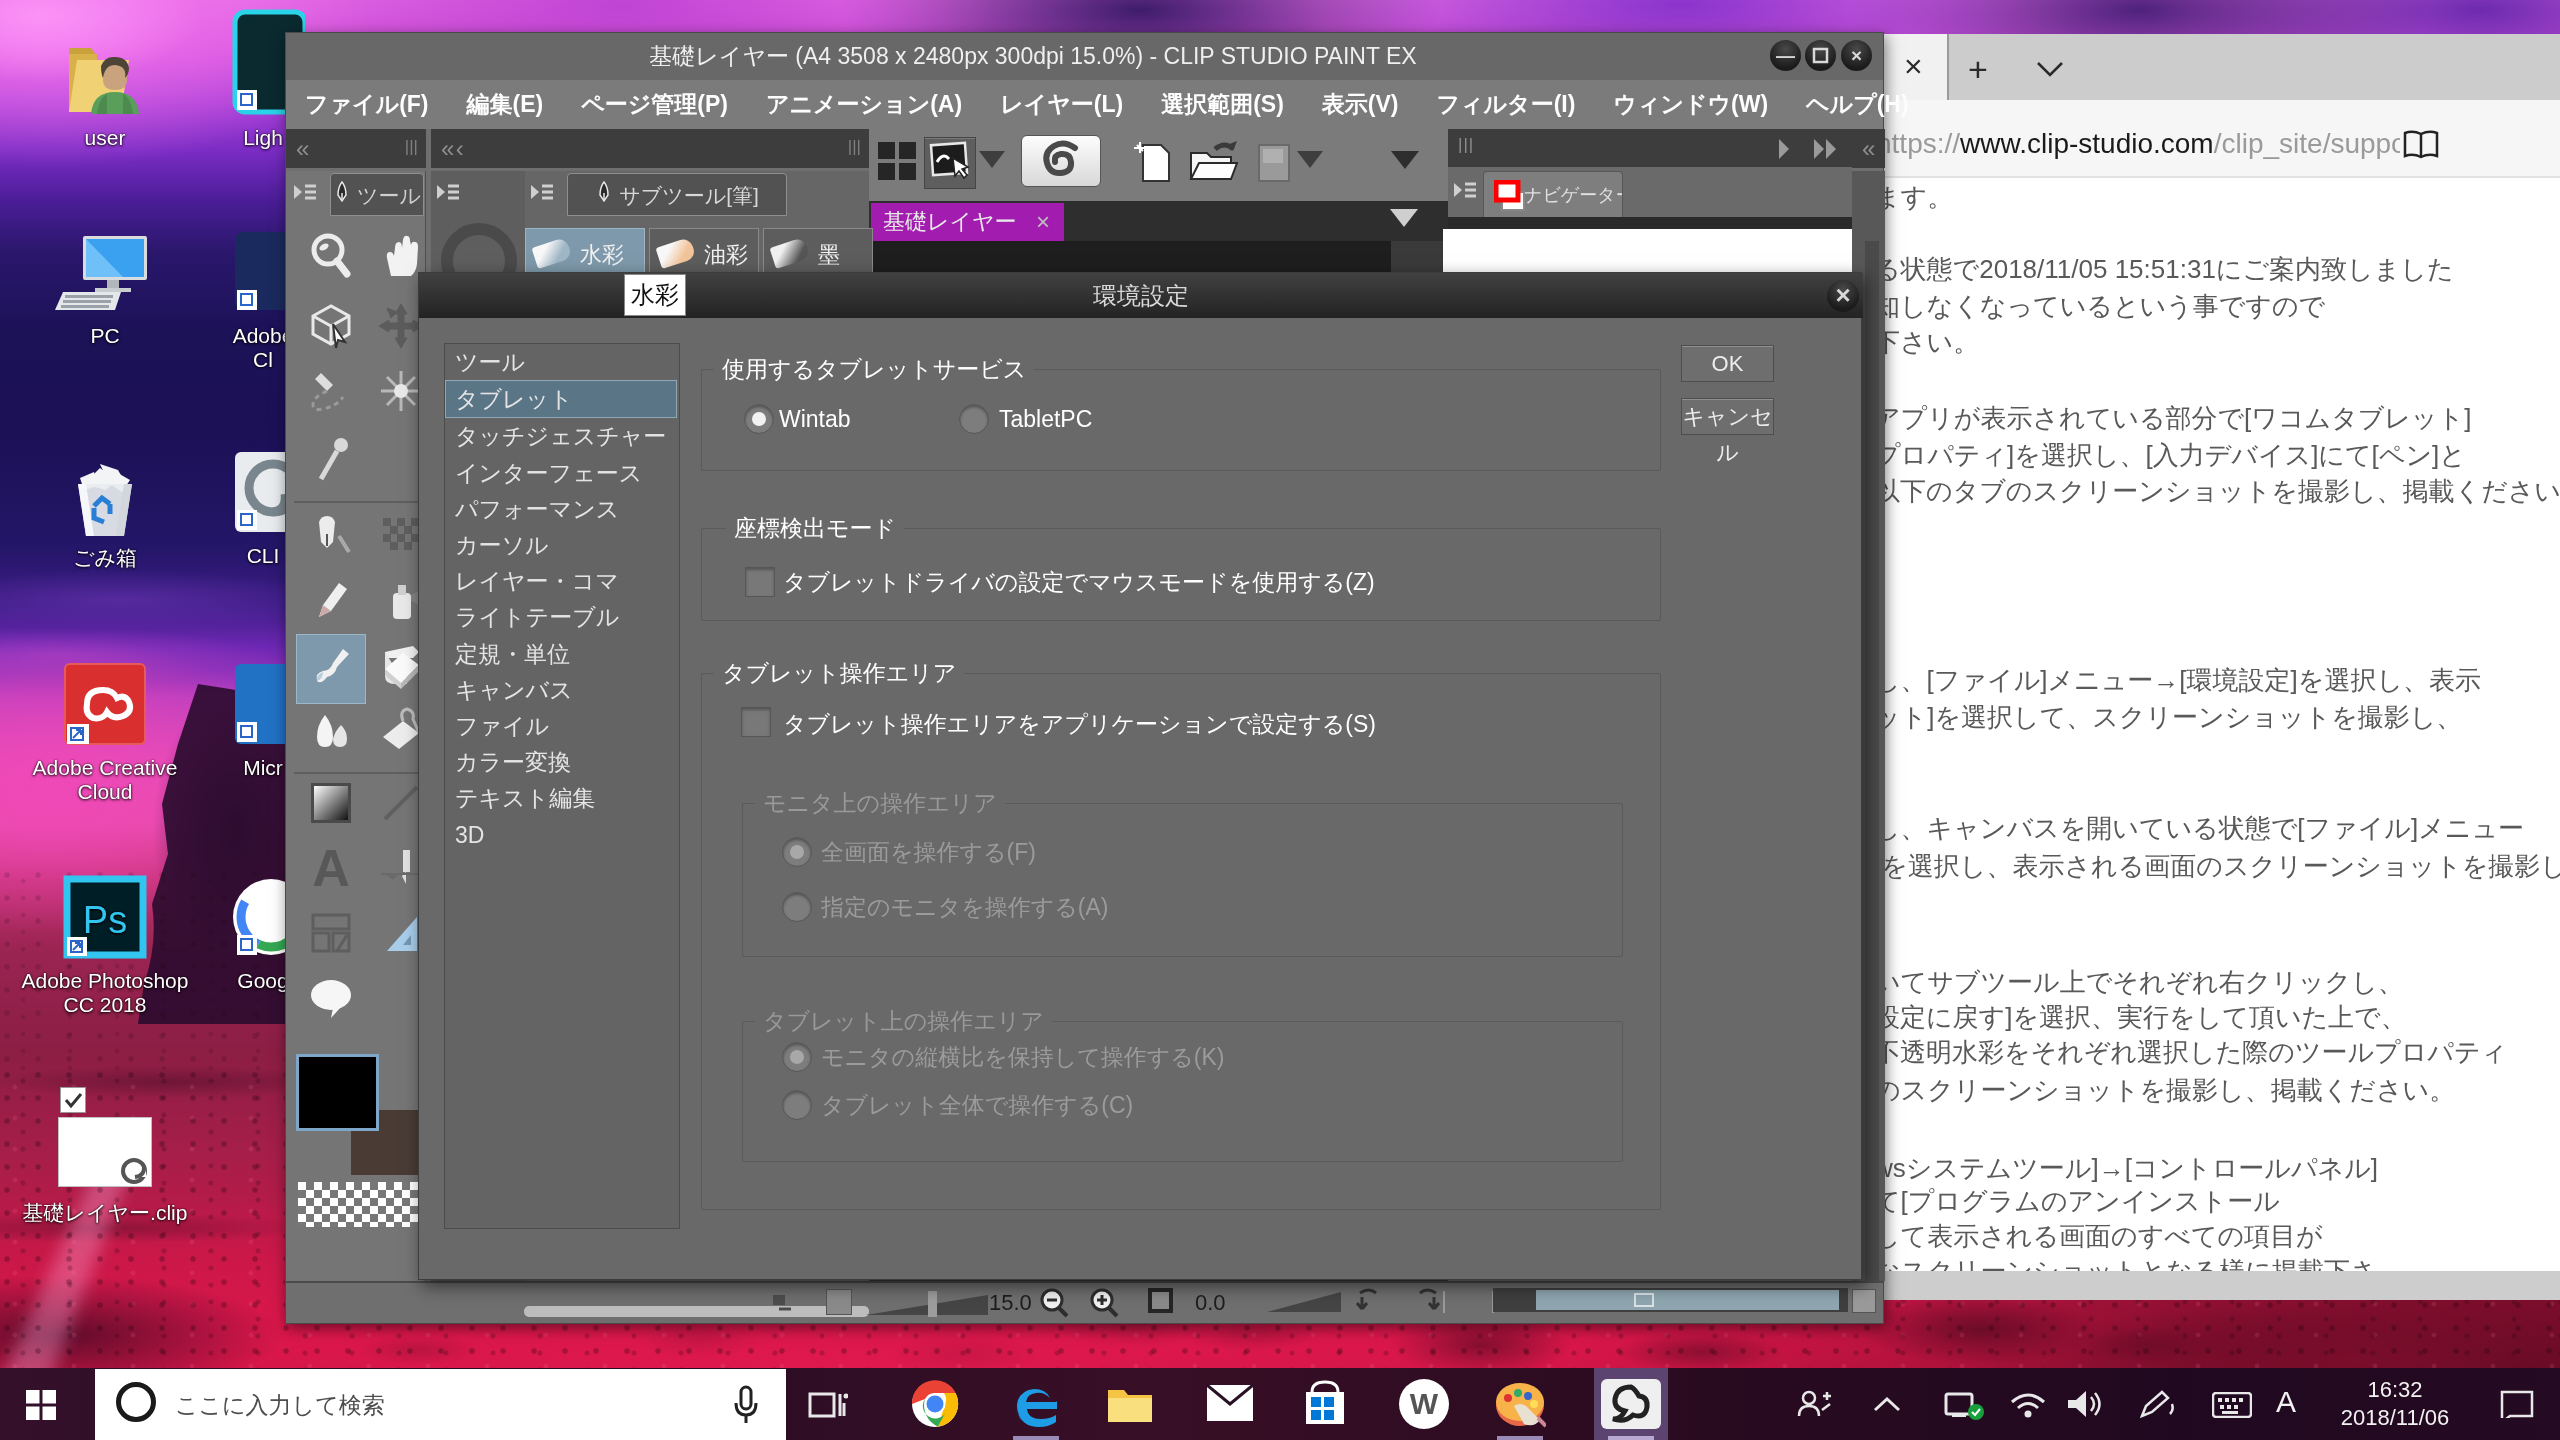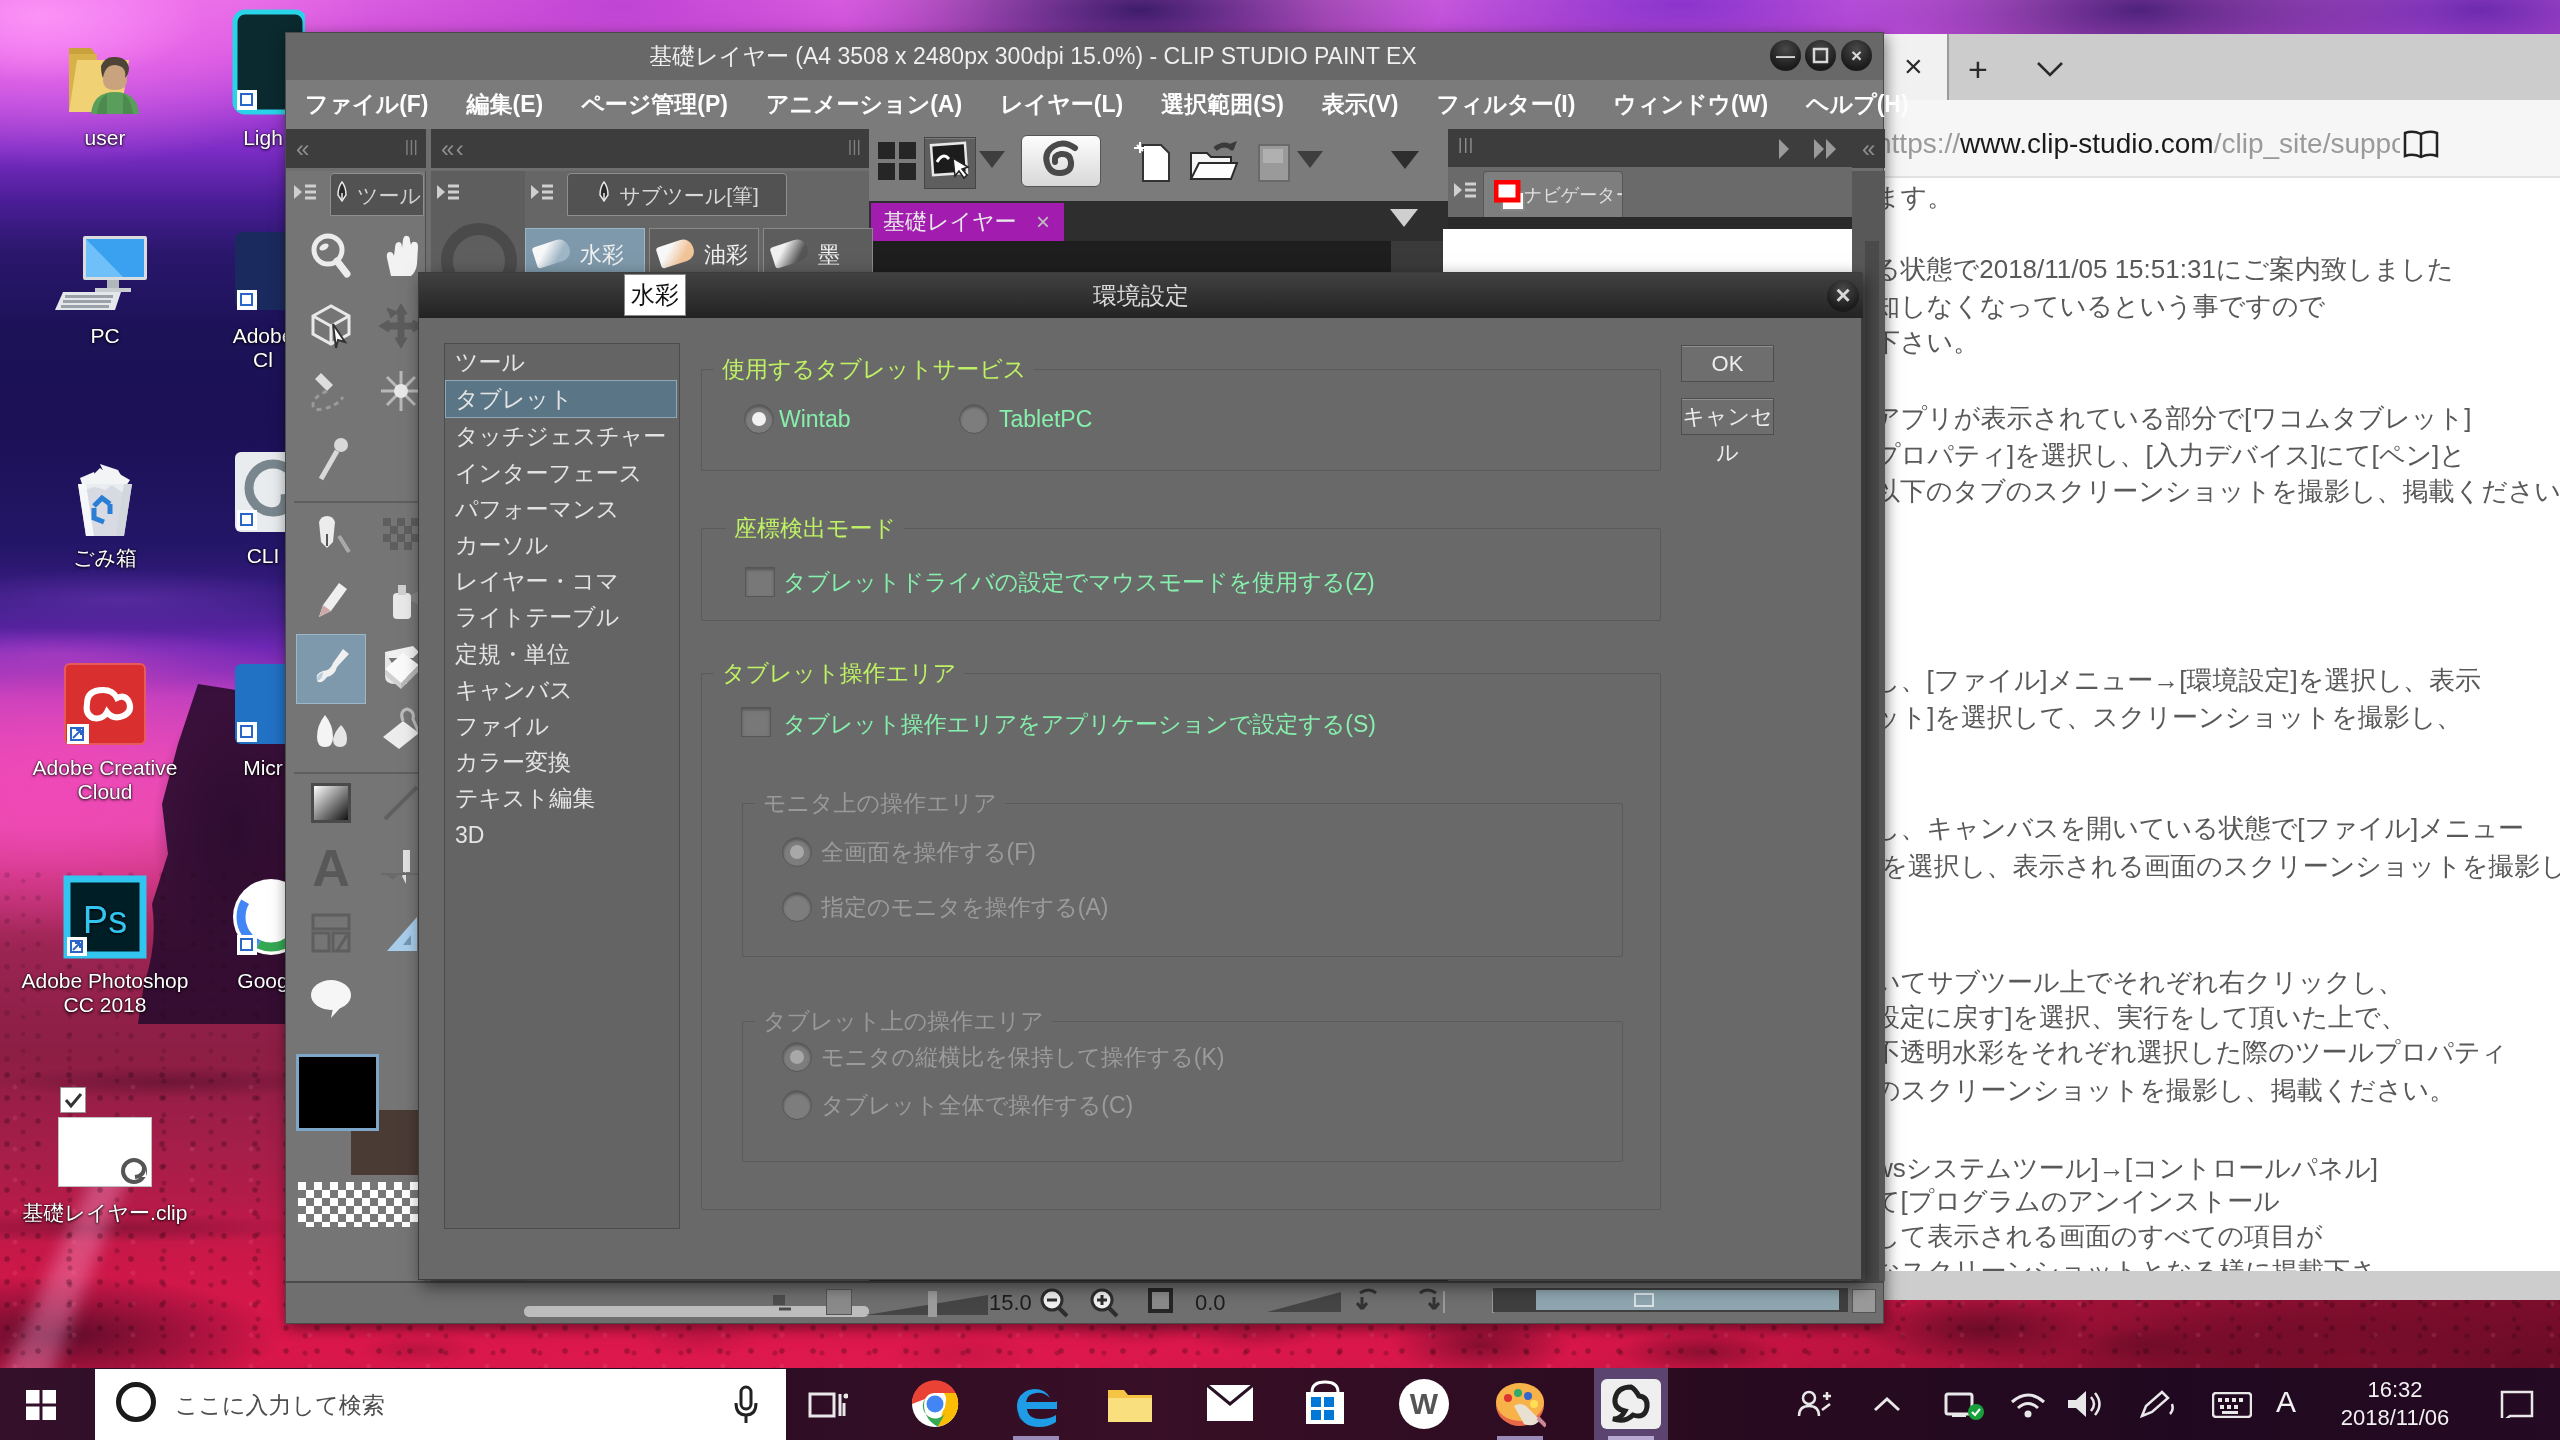--- a/index.html
+++ b/index.html
@@ -69,27 +69,27 @@
 .brushtab{color:#f0f0f0;font-size:22px;}
 .brushtab span{position:absolute;left:54px;top:11px;}
 .brushtab::before{content:"";position:absolute;left:8px;top:13px;width:36px;height:22px;background:linear-gradient(135deg,#f8f8f8 30%,#9fb6c6 70%);transform:rotate(-18deg);border-radius:3px 10px 10px 3px;}
 .ticon{position:absolute;width:56px;height:56px;display:flex;align-items:center;justify-content:center;}
 .bt2::before{background:linear-gradient(135deg,#f8f8f8 30%,#f2c49a 70%) !important;}
 .bt3::before{background:linear-gradient(135deg,#f0f0f0 30%,#555 75%) !important;}
 
 
 #dlg{position:absolute;left:418px;top:272px;width:1444px;height:1008px;background:#696969;box-shadow:4px 6px 16px rgba(0,0,0,.55);border:1px solid #3c3c3c;}
 .grp{position:absolute;border:1px solid #5a5a5a;border-radius:2px;}
-.grp legend{color:#bef264;font-size:23px;padding:0 8px;margin-left:12px;}
+.grp legend{color:#ffffff;font-size:23px;padding:0 8px;margin-left:12px;}
 .grp.gray legend{color:#999;}
 .radio{position:absolute;width:30px;height:30px;border-radius:50%;background:#7d7d7d;border:1px solid #565656;box-shadow:inset 0 2px 3px rgba(0,0,0,.35);}
 .radio.sel::after{content:"";position:absolute;left:7px;top:7px;width:14px;height:14px;border-radius:50%;background:#f2f2f2;}
 .radio.gsel::after{content:"";position:absolute;left:7px;top:7px;width:14px;height:14px;border-radius:50%;background:#a8a8a8;}
 .chk{position:absolute;width:30px;height:30px;background:#787878;border:1px solid #565656;box-shadow:inset 0 2px 3px rgba(0,0,0,.3);}
-.lbl{position:absolute;color:#86efac;font-size:23px;line-height:30px;}
+.lbl{position:absolute;color:#ffffff;font-size:23px;line-height:30px;}
 .lbl.gy{color:#9b9b9b;}
 .dbtn{position:absolute;width:93px;height:37px;background:#6e6e6e;border:1px solid #4e4e4e;box-shadow:inset 0 1px 0 #909090;color:#ececec;font-size:22px;text-align:center;line-height:36px;}
 </style>
 </head>
 <body>
 <div id="screen">
   <div id="wall"></div>
   <svg class="abs" style="left:0px;top:1160px;width:220px;height:260px;filter:blur(8px);" width="220" height="260">
       <path d="M100 0 L134 0 L34 260 L-16 260 Z" fill="rgba(250,158,205,.38)"></path>
     </svg>

